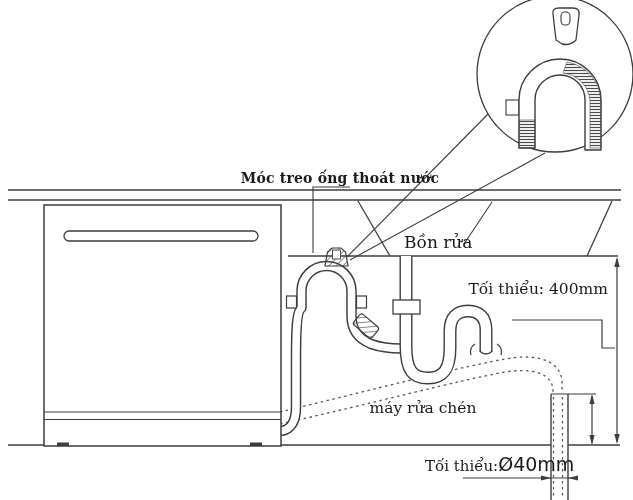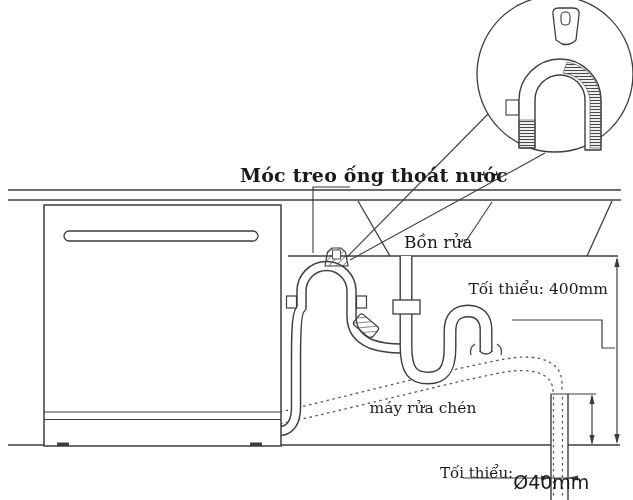--- a/index.html
+++ b/index.html
@@ -1,26 +1,26 @@
 <!DOCTYPE html>
 <html><head>
 <meta charset="utf-8">
 <style>
   html,body{margin:0;padding:0;background:#fff;}
   #stage{position:relative;width:633px;height:500px;background:#fff;overflow:hidden;
          font-family:"DejaVu Serif","Liberation Serif",serif;color:#1a1a1a;}
   #stage svg{position:absolute;left:0;top:0;}
   .lbl{position:absolute;white-space:nowrap;}
-  .lbl-hook{left:240px;top:164px;width:200px;text-align:center;font-weight:bold;font-size:19px;letter-spacing:.2px;}
+  .lbl-hook{left:240px;top:170px;width:200px;text-align:center;font-weight:bold;font-size:14px;letter-spacing:.2px;}
   .lbl-sink{left:404px;top:232px;font-size:17px;}
   .lbl-dims{right:25px;top:278px;text-align:left;font-size:15.5px;line-height:23px;}
   .lbl-hose{left:352px;top:398px;width:142px;text-align:center;font-size:15.5px;line-height:20px;white-space:normal;}
-  .lbl-dia{left:440px;top:453px;display:flex;align-items:center;}
+  .lbl-dia{left:425px;top:453px;display:flex;align-items:flex-end;}
   .lbl-dia .pre{font-size:15px;}
-  .lbl-dia .val{font-family:"DejaVu Sans","Liberation Sans",sans-serif;font-size:19px;margin-top:18px;}
+  .lbl-dia .val{font-family:"DejaVu Sans","Liberation Sans",sans-serif;font-size:19px;}
 </style>
 </head>
 <body>
 
 <div id="stage">
 
   <svg width="633" height="500" viewBox="0 0 633 500">
     <defs>
       <pattern id="ribs" width="4" height="3" patternUnits="userSpaceOnUse">
         <line x1="0" y1="1.5" x2="4" y2="1.5" stroke="#4a4a4a" stroke-width="1.2"></line>

